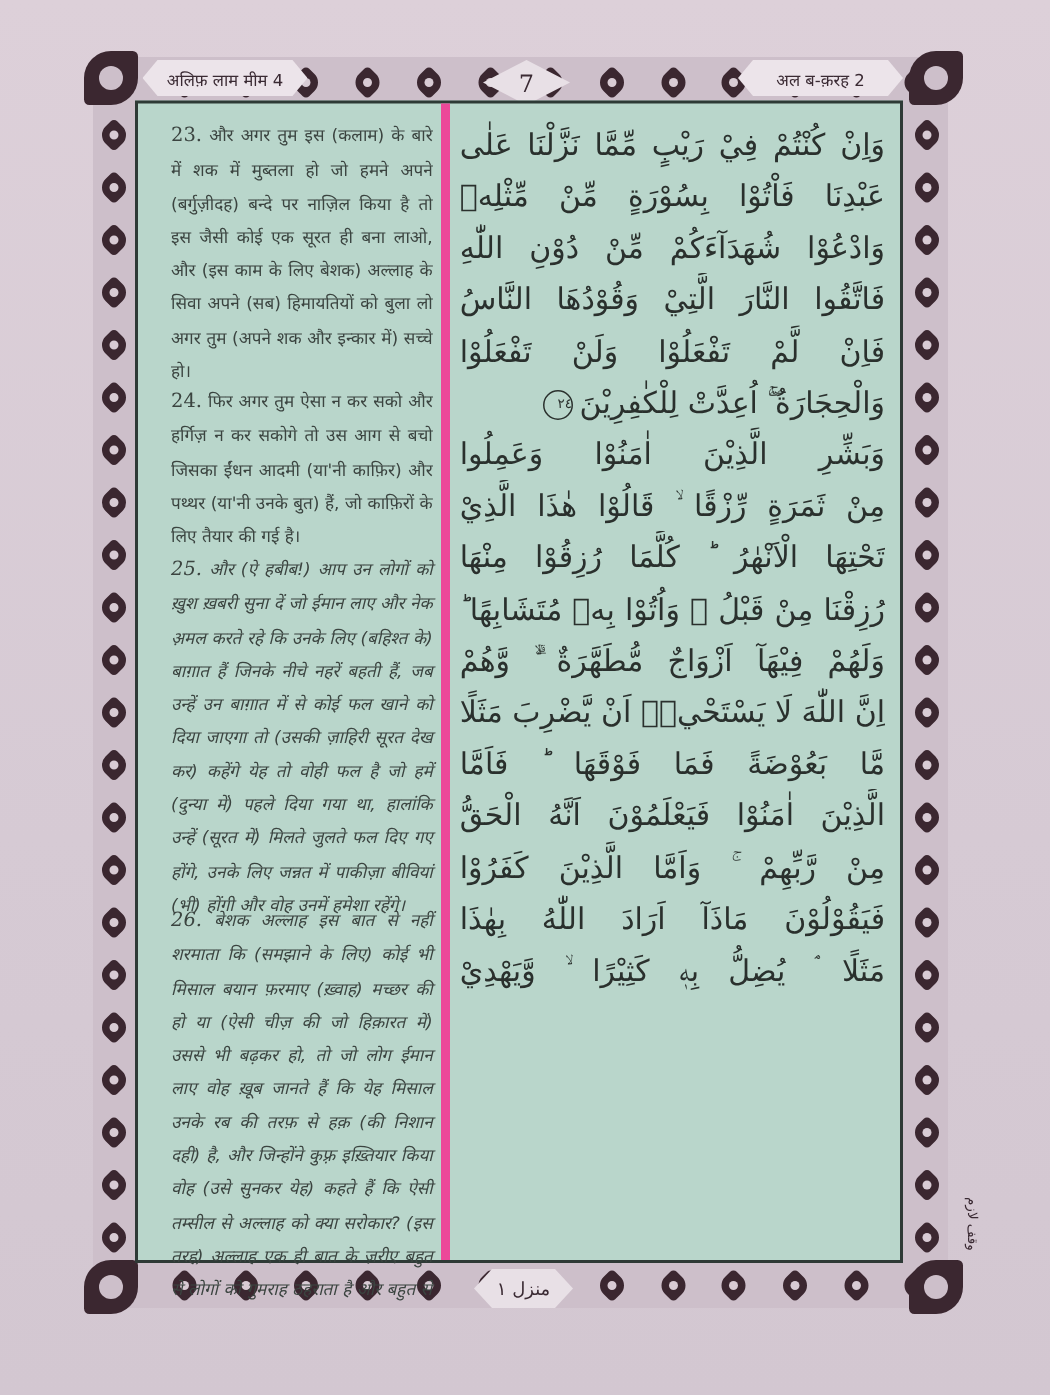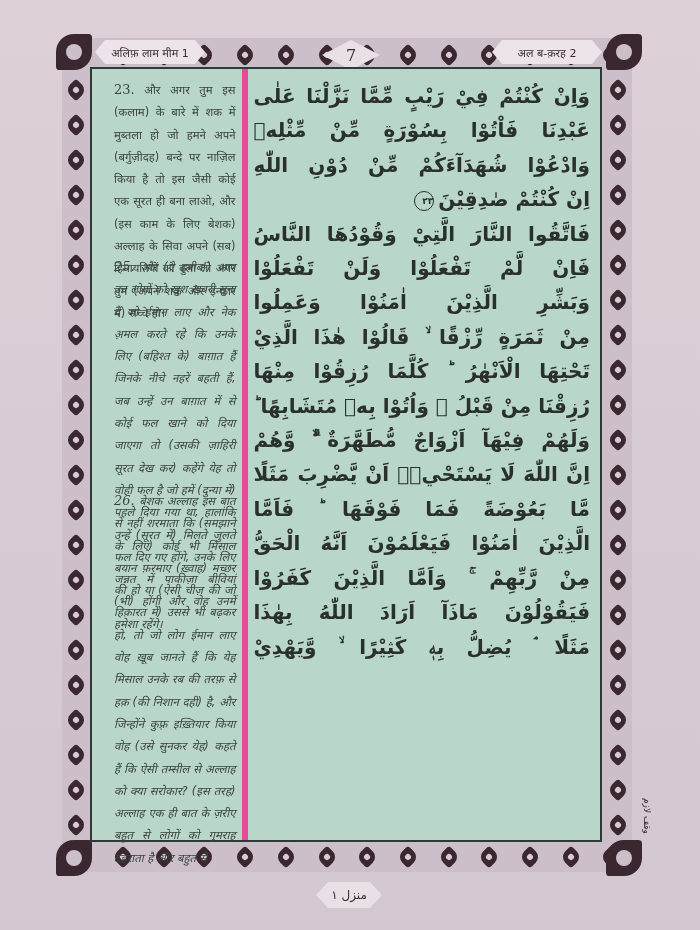--- a/index.html
+++ b/index.html
@@ -51,21 +51,21 @@
   }
   .hdr-left { left:95px; width:110px; }
   .hdr-right { left:492px; width:110px; }
   .page-num {
     position:absolute; left:322px; top:40px; width:58px; height:30px; background:#e8e0e6;
     clip-path:polygon(50% 0,100% 50%,50% 100%,0 50%);
     display:flex; align-items:center; justify-content:center;
     font-family:"DejaVu Serif", serif; font-size:16px; color:#3a2a33;
   }
   .manzil {
-    position:absolute; left:316px; top:882px; width:66px; height:26px; background:#e8e0e6;
+    position:absolute; left:316px; top:846px; width:66px; height:26px; background:#e8e0e6;
     clip-path:polygon(12px 0, calc(100% - 12px) 0, 100% 50%, calc(100% - 12px) 100%, 12px 100%, 0 50%);
     display:flex; align-items:center; justify-content:center;
     font-size:12px; color:#3a2a33; direction:rtl;
   }
   .waqf {
     position:absolute; left:652px; top:798px; font-size:9px; color:#3a2a33;
     transform:rotate(90deg); transform-origin:left top; direction:rtl; white-space:nowrap;
   }
 
   
@@ -88,21 +88,20 @@
   }
   .verse-hi .num { font-family:"DejaVu Serif", serif; font-size:13px; }
   .v23 { height:167px; }
   .v24 { height:102px; margin-top:4px; }
   .v25 { height:222px; margin-top:6px;font-style:italic; }
   .v26 { margin-top:12px;font-style:italic; }
   .ar-line {
     font-family:"DejaVu Sans", sans-serif; font-size:20px; line-height:34.4px;
     color:#2a302d; white-space:nowrap; overflow:hidden; text-align:justify;
     text-align-last:justify;
-    font-weight:bold;
   }
   .ayah-mark {
     display:inline-block; width:18px; height:18px; border:1.5px solid #2a302d; border-radius:50%;
     font-size:9px; line-height:18px; text-align:center; vertical-align:middle; margin:0 4px;
     direction:ltr;
   }
   .ar-end { text-align-last:right; }
 </style>
 </head>
 <body>
@@ -189,47 +188,51 @@
   <span class="orn"></span>
   <span class="orn"></span>
   <span class="orn"></span>
 </div>
 
 <span class="corner c-tl"></span>
 <span class="corner c-tr"></span>
 <span class="corner c-bl"></span>
 <span class="corner c-br"></span>
 
-<div class="hdr-label hdr-left">अलिफ़ लाम मीम 1</div>
+<div class="hdr-label hdr-left">अलिफ़ लाम मीम 4</div>
 <div class="page-num">7</div>
 <div class="hdr-label hdr-right">अल ब-क़रह 2</div>
 
 <div class="panel">
   <div class="col-hindi">
     <p class="verse-hi v23">
       <span class="num">23.</span>
       <span>और अगर तुम इस (कलाम) के बारे में शक में मुब्तला हो जो हमने अपने (बर्गुज़ीदह) बन्दे पर नाज़िल किया है तो इस जैसी कोई एक सूरत ही बना लाओ, और (इस काम के लिए बेशक) अल्लाह के सिवा अपने (सब) हिमायतियों को बुला लो अगर तुम (अपने शक और इन्कार में) सच्चे हो।</span>
     </p>
+    <p class="verse-hi v24">
+      <span class="num">24.</span>
+      <span>फिर अगर तुम ऐसा न कर सको और हर्गिज़ न कर सकोगे तो उस आग से बचो जिसका ईंधन आदमी (या'नी काफ़िर) और पथ्थर (या'नी उनके बुत) हैं, जो काफ़िरों के लिए तैयार की गई है।</span>
+    </p>
     <p class="verse-hi v25">
       <span class="num">25.</span>
       <span>और (ऐ हबीब!) आप उन लोगों को ख़ुश ख़बरी सुना दें जो ईमान लाए और नेक अ़मल करते रहे कि उनके लिए (बहिश्त के) बाग़ात हैं जिनके नीचे नहरें बहती हैं, जब उन्हें उन बाग़ात में से कोई फल खाने को दिया जाएगा तो (उसकी ज़ाहिरी सूरत देख कर) कहेंगे येह तो वोही फल है जो हमें (दुन्या में) पहले दिया गया था, हालांकि उन्हें (सूरत में) मिलते जुलते फल दिए गए होंगे, उनके लिए जन्नत में पाकीज़ा बीवियां (भी) होंगी और वोह उनमें हमेशा रहेंगे।</span>
     </p>
     <p class="verse-hi v26">
       <span class="num">26.</span>
       <span>बेशक अल्लाह इस बात से नहीं शरमाता कि (समझाने के लिए) कोई भी मिसाल बयान फ़रमाए (ख़्वाह) मच्छर की हो या (ऐसी चीज़ की जो हिक़ारत में) उससे भी बढ़कर हो, तो जो लोग ईमान लाए वोह ख़ूब जानते हैं कि येह मिसाल उनके रब की तरफ़ से हक़ (की निशान दही) है, और जिन्होंने कुफ़्र इख़्तियार किया वोह (उसे सुनकर येह) कहते हैं कि ऐसी तम्सील से अल्लाह को क्या सरोकार? (इस तरह) अल्लाह एक ही बात के ज़रीए बहुत से लोगों को गुमराह ठहराता है और बहुत से</span>
     </p>
   </div>
 
   <div class="col-arabic">
     <div class="ar-line">وَاِنْ كُنْتُمْ فِيْ رَيْبٍ مِّمَّا نَزَّلْنَا عَلٰى</div>
     <div class="ar-line">عَبْدِنَا فَاْتُوْا بِسُوْرَةٍ مِّنْ مِّثْلِهٖ</div>
     <div class="ar-line">وَادْعُوْا شُهَدَآءَكُمْ مِّنْ دُوْنِ اللّٰهِ</div>
-    <div class="ar-line ar-end"><span>اِنْ كُنْتُمْ صٰدِقِيْنَ</span><span class="ayah-mark">٢٣</span></div>
     <div class="ar-line">فَاتَّقُوا النَّارَ الَّتِيْ وَقُوْدُهَا النَّاسُ</div>
     <div class="ar-line">فَاِنْ لَّمْ تَفْعَلُوْا وَلَنْ تَفْعَلُوْا</div>
+    <div class="ar-line ar-end"><span>وَالْحِجَارَةُ ۖۚ اُعِدَّتْ لِلْكٰفِرِيْنَ</span><span class="ayah-mark">٢٤</span></div>
     <div class="ar-line">وَبَشِّرِ الَّذِيْنَ اٰمَنُوْا وَعَمِلُوا</div>
     <div class="ar-line">مِنْ ثَمَرَةٍ رِّزْقًا ۙ قَالُوْا هٰذَا الَّذِيْ</div>
     <div class="ar-line">تَحْتِهَا الْاَنْهٰرُ ؕ كُلَّمَا رُزِقُوْا مِنْهَا</div>
     <div class="ar-line">رُزِقْنَا مِنْ قَبْلُ ۙ وَاُتُوْا بِهٖ مُتَشَابِهًا ؕ</div>
     <div class="ar-line">وَلَهُمْ فِيْهَآ اَزْوَاجٌ مُّطَهَّرَةٌ ۙۗ وَّهُمْ</div>
     <div class="ar-line">اِنَّ اللّٰهَ لَا يَسْتَحْيٖۤ اَنْ يَّضْرِبَ مَثَلًا</div>
     <div class="ar-line">مَّا بَعُوْضَةً فَمَا فَوْقَهَا ؕ فَاَمَّا</div>
     <div class="ar-line">الَّذِيْنَ اٰمَنُوْا فَيَعْلَمُوْنَ اَنَّهُ الْحَقُّ</div>
     <div class="ar-line">مِنْ رَّبِّهِمْ ۚ وَاَمَّا الَّذِيْنَ كَفَرُوْا</div>
     <div class="ar-line">فَيَقُوْلُوْنَ مَاذَآ اَرَادَ اللّٰهُ بِهٰذَا</div>

